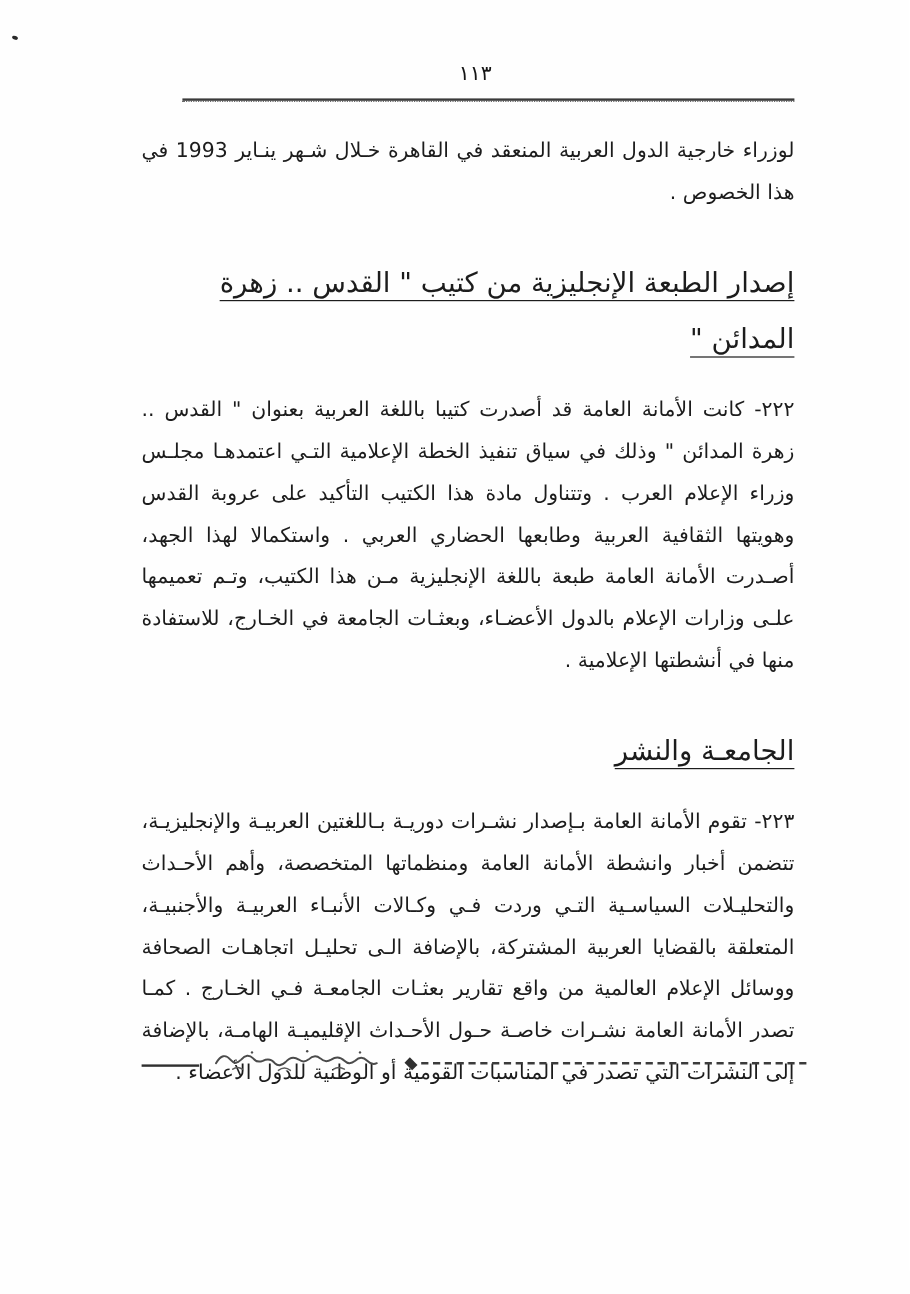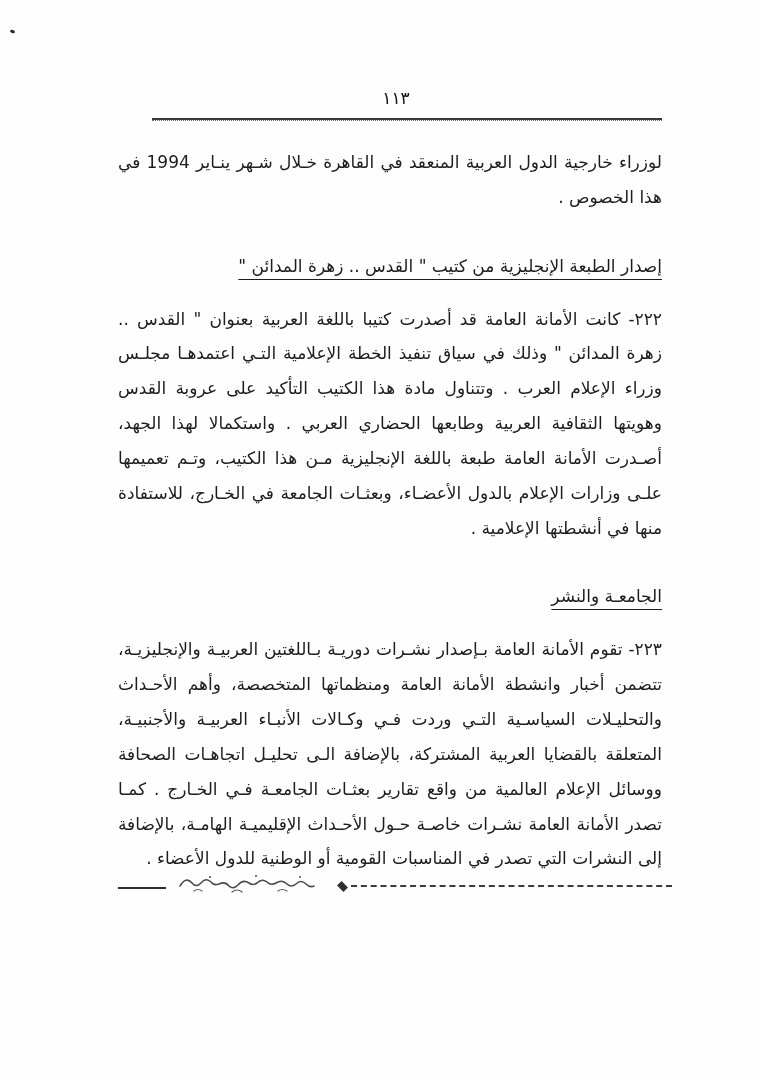--- a/index.html
+++ b/index.html
@@ -21,21 +21,21 @@
     position: absolute;
     left: 10px;
     top: 30px;
     width: 5px;
     height: 3px;
     background: #2a2a2a;
     border-radius: 50%;
     transform: rotate(20deg);
   }
   .header {
-    padding-top: 88px;
+    padding-top: 52px;
     margin-left: 34px;
   }
   .page-number {
     text-align: center;
     font-size: 17px;
     letter-spacing: 2px;
     color: #151515;
   }
   .header-rule {
     margin: 10px 96px 0 118px;
@@ -52,21 +52,21 @@
     text-align: justify;
   }
   .content p {
     margin: 0;
   }
   .para-intro {
     margin-top: 24px !important;
   }
   .section-heading {
     margin: 34px 0 18px 0;
-    font-size: 17px;
+    font-size: 23px;
     font-weight: normal;
     text-align: right;
     text-decoration: underline;
     text-underline-offset: 7px;
     text-decoration-thickness: 1.2px;
   }
   .para-body {
     margin-top: 4px !important;
   }
   .footer {
@@ -117,21 +117,21 @@
 
   <div class="scan-speck"></div>
 
   <div class="header">
     <div class="page-number">١١٣</div>
     <div class="header-rule"></div>
   </div>
 
   <div class="content">
 
-    <p class="para-intro">لوزراء خارجية الدول العربية المنعقد في  القاهرة خـلال شـهر ينـاير 1994 في هذا الخصوص .</p>
+    <p class="para-intro">لوزراء خارجية الدول العربية المنعقد في  القاهرة خـلال شـهر ينـاير 1993 في هذا الخصوص .</p>
 
     <h2 class="section-heading">إصدار الطبعة الإنجليزية من كتيب " القدس .. زهرة المدائن "</h2>
 
     <p class="para-body">٢٢٢- كانت الأمانة العامة قد أصدرت كتيبا باللغة العربية بعنوان " القدس .. زهرة المدائن " وذلك في سياق تنفيذ الخطة الإعلامية التـي اعتمدهـا مجلـس وزراء الإعلام العرب . وتتناول مادة هذا الكتيب التأكيد على عروبة القدس وهويتها الثقافية العربية وطابعها الحضاري العربي . واستكمالا لهذا الجهد،  أصـدرت الأمانة العامة  طبعة باللغة الإنجليزية مـن هذا الكتيب، وتـم تعميمها علـى وزارات الإعلام بالدول الأعضـاء، وبعثـات الجامعة في الخـارج، للاستفادة منها في أنشطتها الإعلامية .</p>
 
     <h2 class="section-heading">الجامعـة والنشر</h2>
 
     <p class="para-body">٢٢٣- تقوم الأمانة العامة  بـإصدار نشـرات دوريـة بـاللغتين العربيـة والإنجليزيـة، تتضمن أخبار وانشطة الأمانة العامة ومنظماتها المتخصصة، وأهم الأحـداث والتحليـلات السياسـية التـي وردت فـي وكـالات الأنبـاء العربيـة والأجنبيـة، المتعلقة بالقضايا العربية المشتركة، بالإضافة الـى تحليـل اتجاهـات الصحافة ووسائل الإعلام العالمية من واقع تقارير بعثـات الجامعـة فـي الخـارج . كمـا تصدر الأمانة  العامة نشـرات خاصـة حـول الأحـداث الإقليميـة الهامـة، بالإضافة إلى النشرات التي تصدر في  المناسبات القومية أو الوطنية للدول الأعضاء .</p>
 
   </div>

